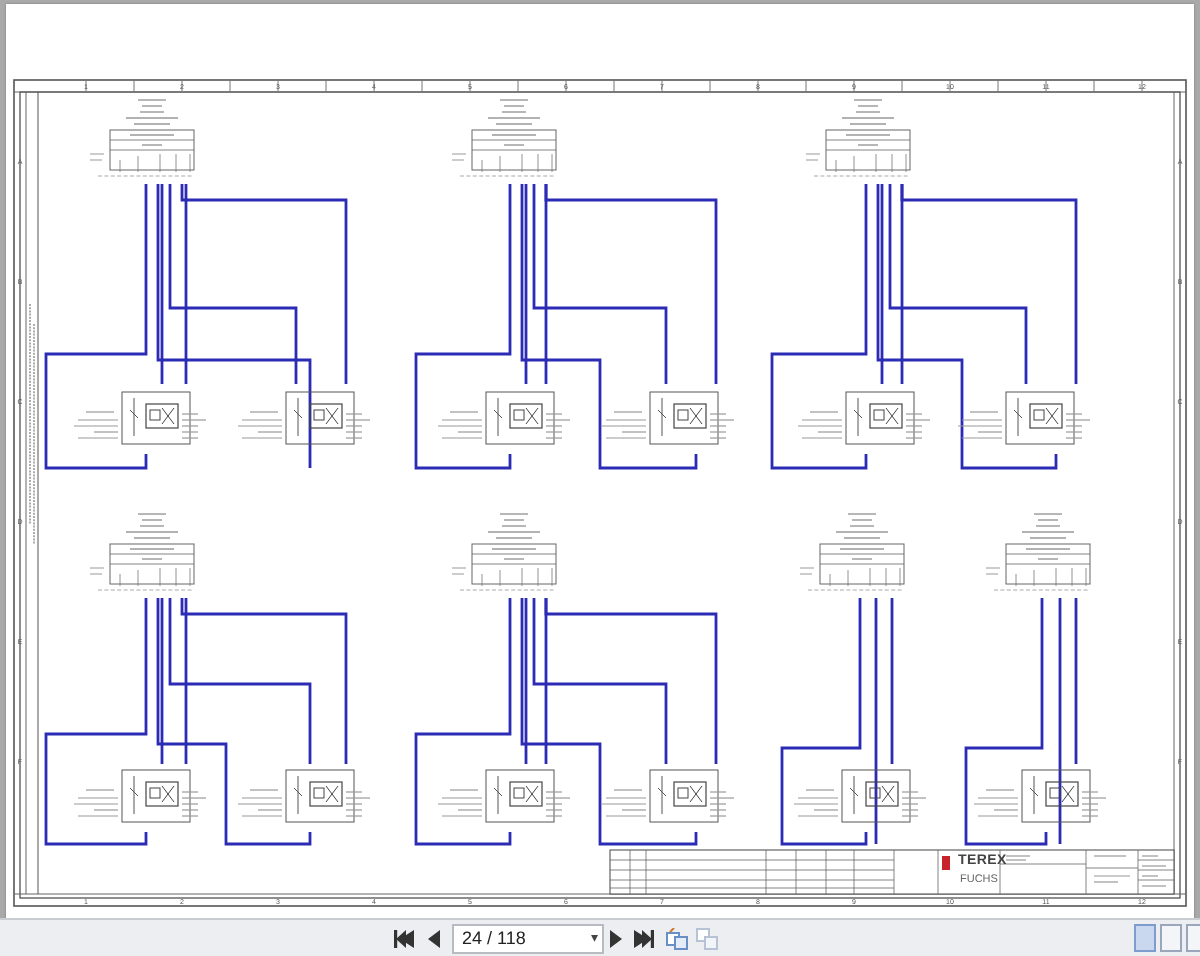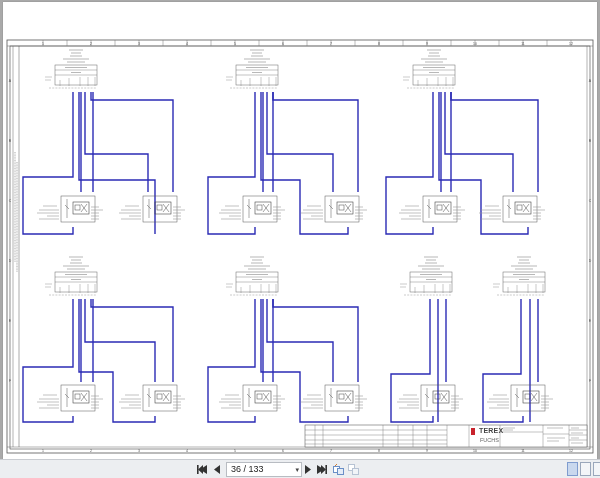--- a/index.html
+++ b/index.html
@@ -304,21 +304,21 @@
         <polygon points="10,0 10,9 3,4.5" fill="#333"></polygon>
         <polygon points="6,0 6,9 1,4.5" fill="#333"></polygon>
       </svg>
   </div>
   <div class="tbtn" style="left:212px;width:10px;">
     <svg width="6" height="9" viewBox="0 0 6 9">
         <polygon points="6,0 6,9 0,4.5" fill="#333"></polygon>
       </svg>
   </div>
   <div class="pagebox">
-    <span>36 / 133</span>
+    <span>24 / 118</span>
     <span class="dd">▾</span>
   </div>
   <div class="tbtn" style="left:303px;width:10px;">
     <svg width="6" height="9" viewBox="0 0 6 9">
         <polygon points="0,0 0,9 6,4.5" fill="#333"></polygon>
       </svg>
   </div>
   <div class="tbtn" style="left:316px;width:12px;">
     <svg width="10" height="9" viewBox="0 0 10 9">
         <polygon points="0,0 0,9 7,4.5" fill="#333"></polygon>

